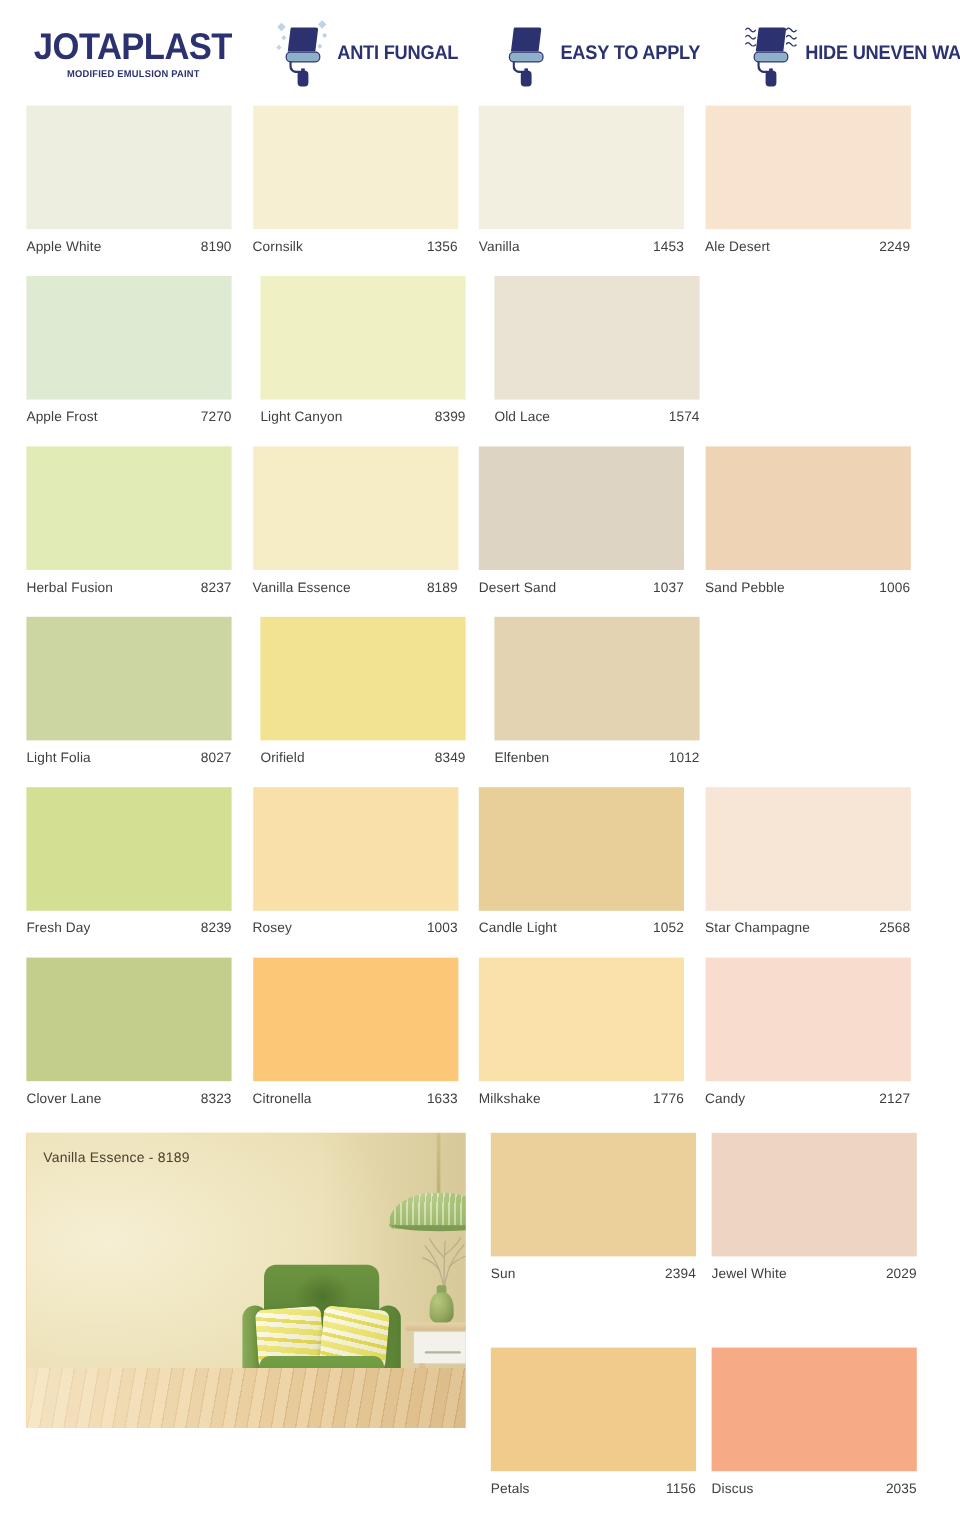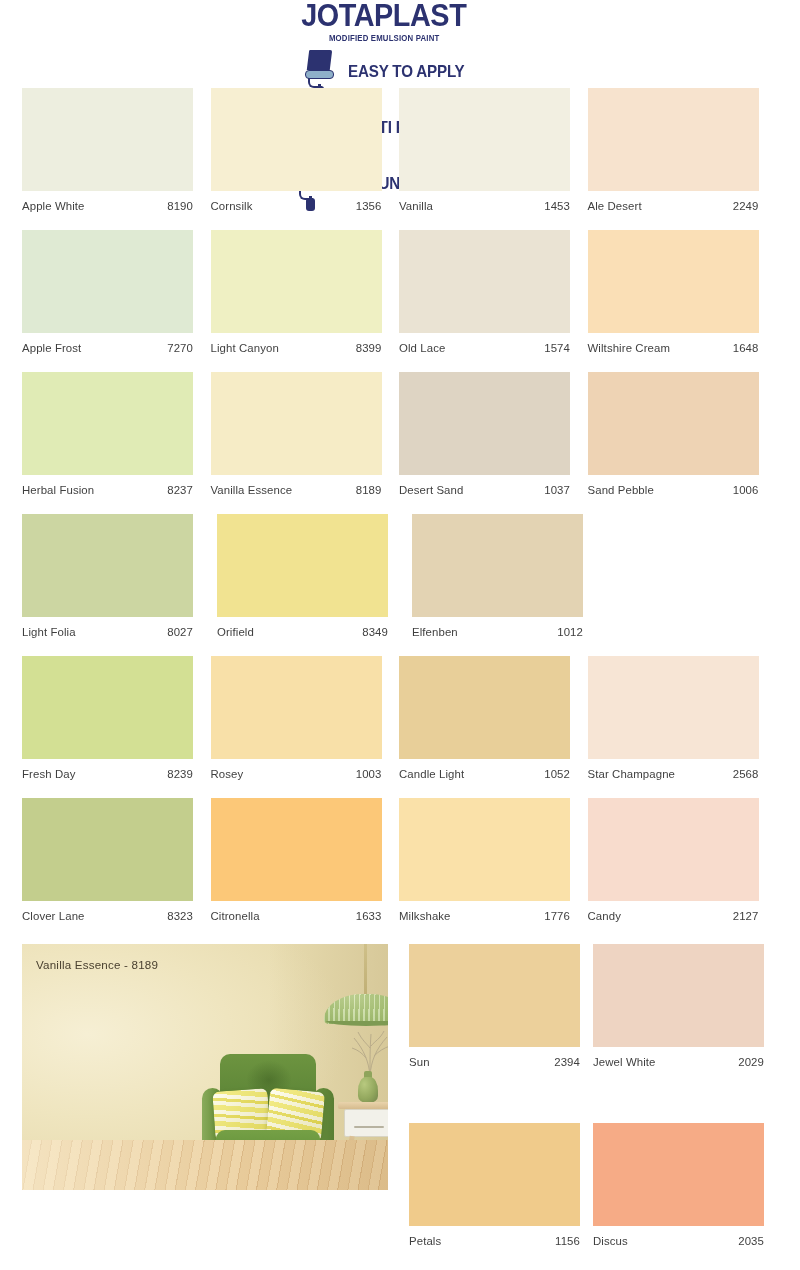--- a/index.html
+++ b/index.html
@@ -17,21 +17,20 @@
   }
 
   
   .header {
     height: 88px;
     display: flex;
     align-items: center;
     padding: 0 24px 0 22px;
     box-sizing: border-box;
     background: #ffffff;
-    flex-direction: column;
   }
   .brand {
     display: flex;
     flex-direction: column;
     align-items: center;
     margin-right: 30px;
   }
   .brand-name {
     font-family: "Liberation Sans", sans-serif;
     font-weight: bold;
@@ -390,31 +389,20 @@
   .br-cell { width: 195px; }
 </style>
 </head>
 <body>
 
 <div class="header">
 
   <div class="brand">
     <div class="brand-name">JOTAPLAST</div>
     <div class="brand-sub">MODIFIED EMULSION PAINT</div>
-  </div>
-
-  <div class="feature">
-    <div class="feature-icon">
-      <div class="roller-pad"></div>
-      <div class="roller-body"></div>
-      <div class="roller-arm"></div>
-      <div class="roller-arm2"></div>
-      <div class="roller-handle"></div>
-    </div>
-    <div class="feature-label">EASY TO APPLY</div>
   </div>
 
   <div class="feature">
     <div class="feature-icon">
       <div class="roller-pad"></div>
       <div class="roller-body"></div>
       <div class="roller-arm"></div>
       <div class="roller-arm2"></div>
       <div class="roller-handle"></div>
       <div class="spark" style="left:2px; top:4px;"></div>
@@ -427,20 +415,31 @@
     <div class="feature-label">ANTI FUNGAL</div>
   </div>
 
   <div class="feature">
     <div class="feature-icon">
       <div class="roller-pad"></div>
       <div class="roller-body"></div>
       <div class="roller-arm"></div>
       <div class="roller-arm2"></div>
       <div class="roller-handle"></div>
+    </div>
+    <div class="feature-label">EASY TO APPLY</div>
+  </div>
+
+  <div class="feature">
+    <div class="feature-icon">
+      <div class="roller-pad"></div>
+      <div class="roller-body"></div>
+      <div class="roller-arm"></div>
+      <div class="roller-arm2"></div>
+      <div class="roller-handle"></div>
       <div class="wave" style="left:1px; top:6px;">
         <svg width="9" height="17" viewBox="0 0 9 17">
           <path d="M0 3 Q2.2 0 4.4 3 T8.8 3" stroke="#2c3270" stroke-width="1.1" fill="none"></path>
           <path d="M0 9 Q2.2 6 4.4 9 T8.8 9" stroke="#2c3270" stroke-width="1.1" fill="none"></path>
           <path d="M0 15 Q2.2 12 4.4 15 T8.8 15" stroke="#2c3270" stroke-width="1.1" fill="none"></path>
         </svg>
       </div>
       <div class="wave" style="left:35px; top:6px;">
         <svg width="9" height="17" viewBox="0 0 9 17">
           <path d="M0 3 Q2.2 0 4.4 3 T8.8 3" stroke="#2c3270" stroke-width="1.1" fill="none"></path>
@@ -498,27 +497,20 @@
         <div class="cell-meta">
           <span class="cell-name">Light Canyon</span>
           <span class="cell-code">8399</span>
         </div>
       </div>
       <div class="cell">
         <div class="swatch" style="background: rgb(234, 227, 211);"></div>
         <div class="cell-meta">
           <span class="cell-name">Old Lace</span>
           <span class="cell-code">1574</span>
-        </div>
-      </div>
-      <div class="cell">
-        <div class="swatch" style="background: rgb(250, 223, 182);"></div>
-        <div class="cell-meta">
-          <span class="cell-name">Wiltshire Cream</span>
-          <span class="cell-code">1648</span>
         </div>
       </div>
     </div>
     <div class="row">
       <div class="cell">
         <div class="swatch" style="background: rgb(224, 235, 181);"></div>
         <div class="cell-meta">
           <span class="cell-name">Herbal Fusion</span>
           <span class="cell-code">8237</span>
         </div>

